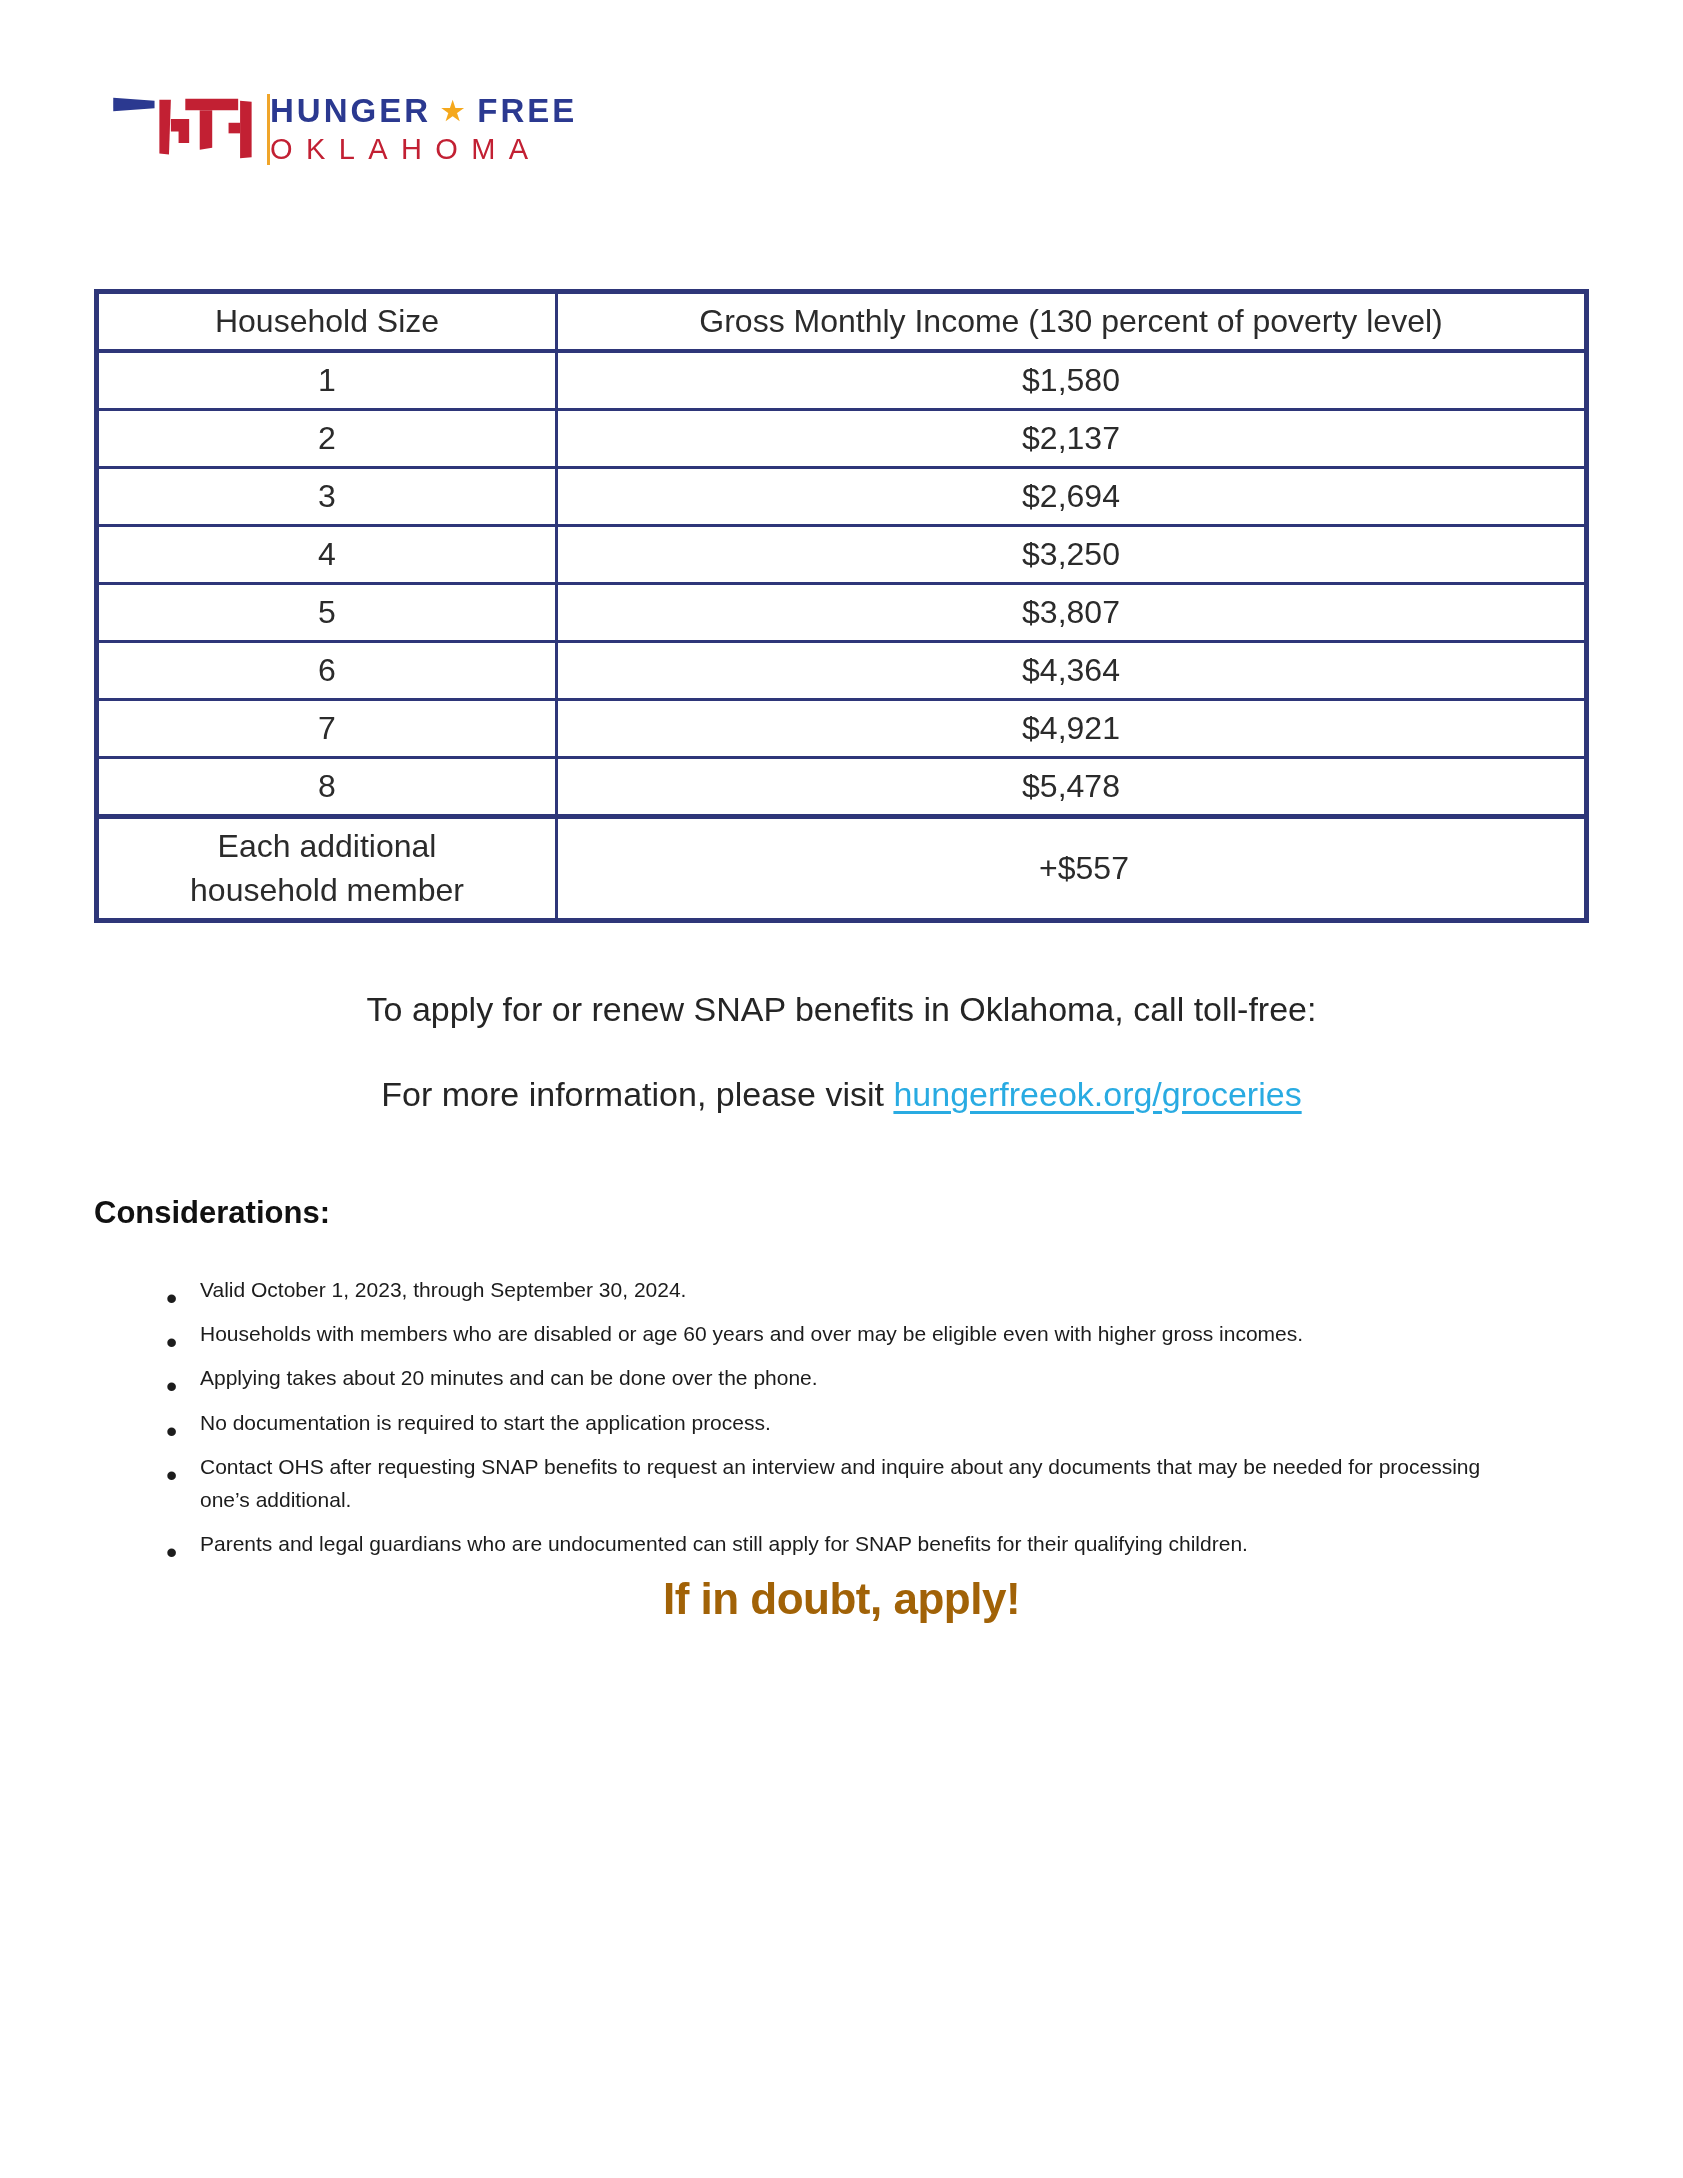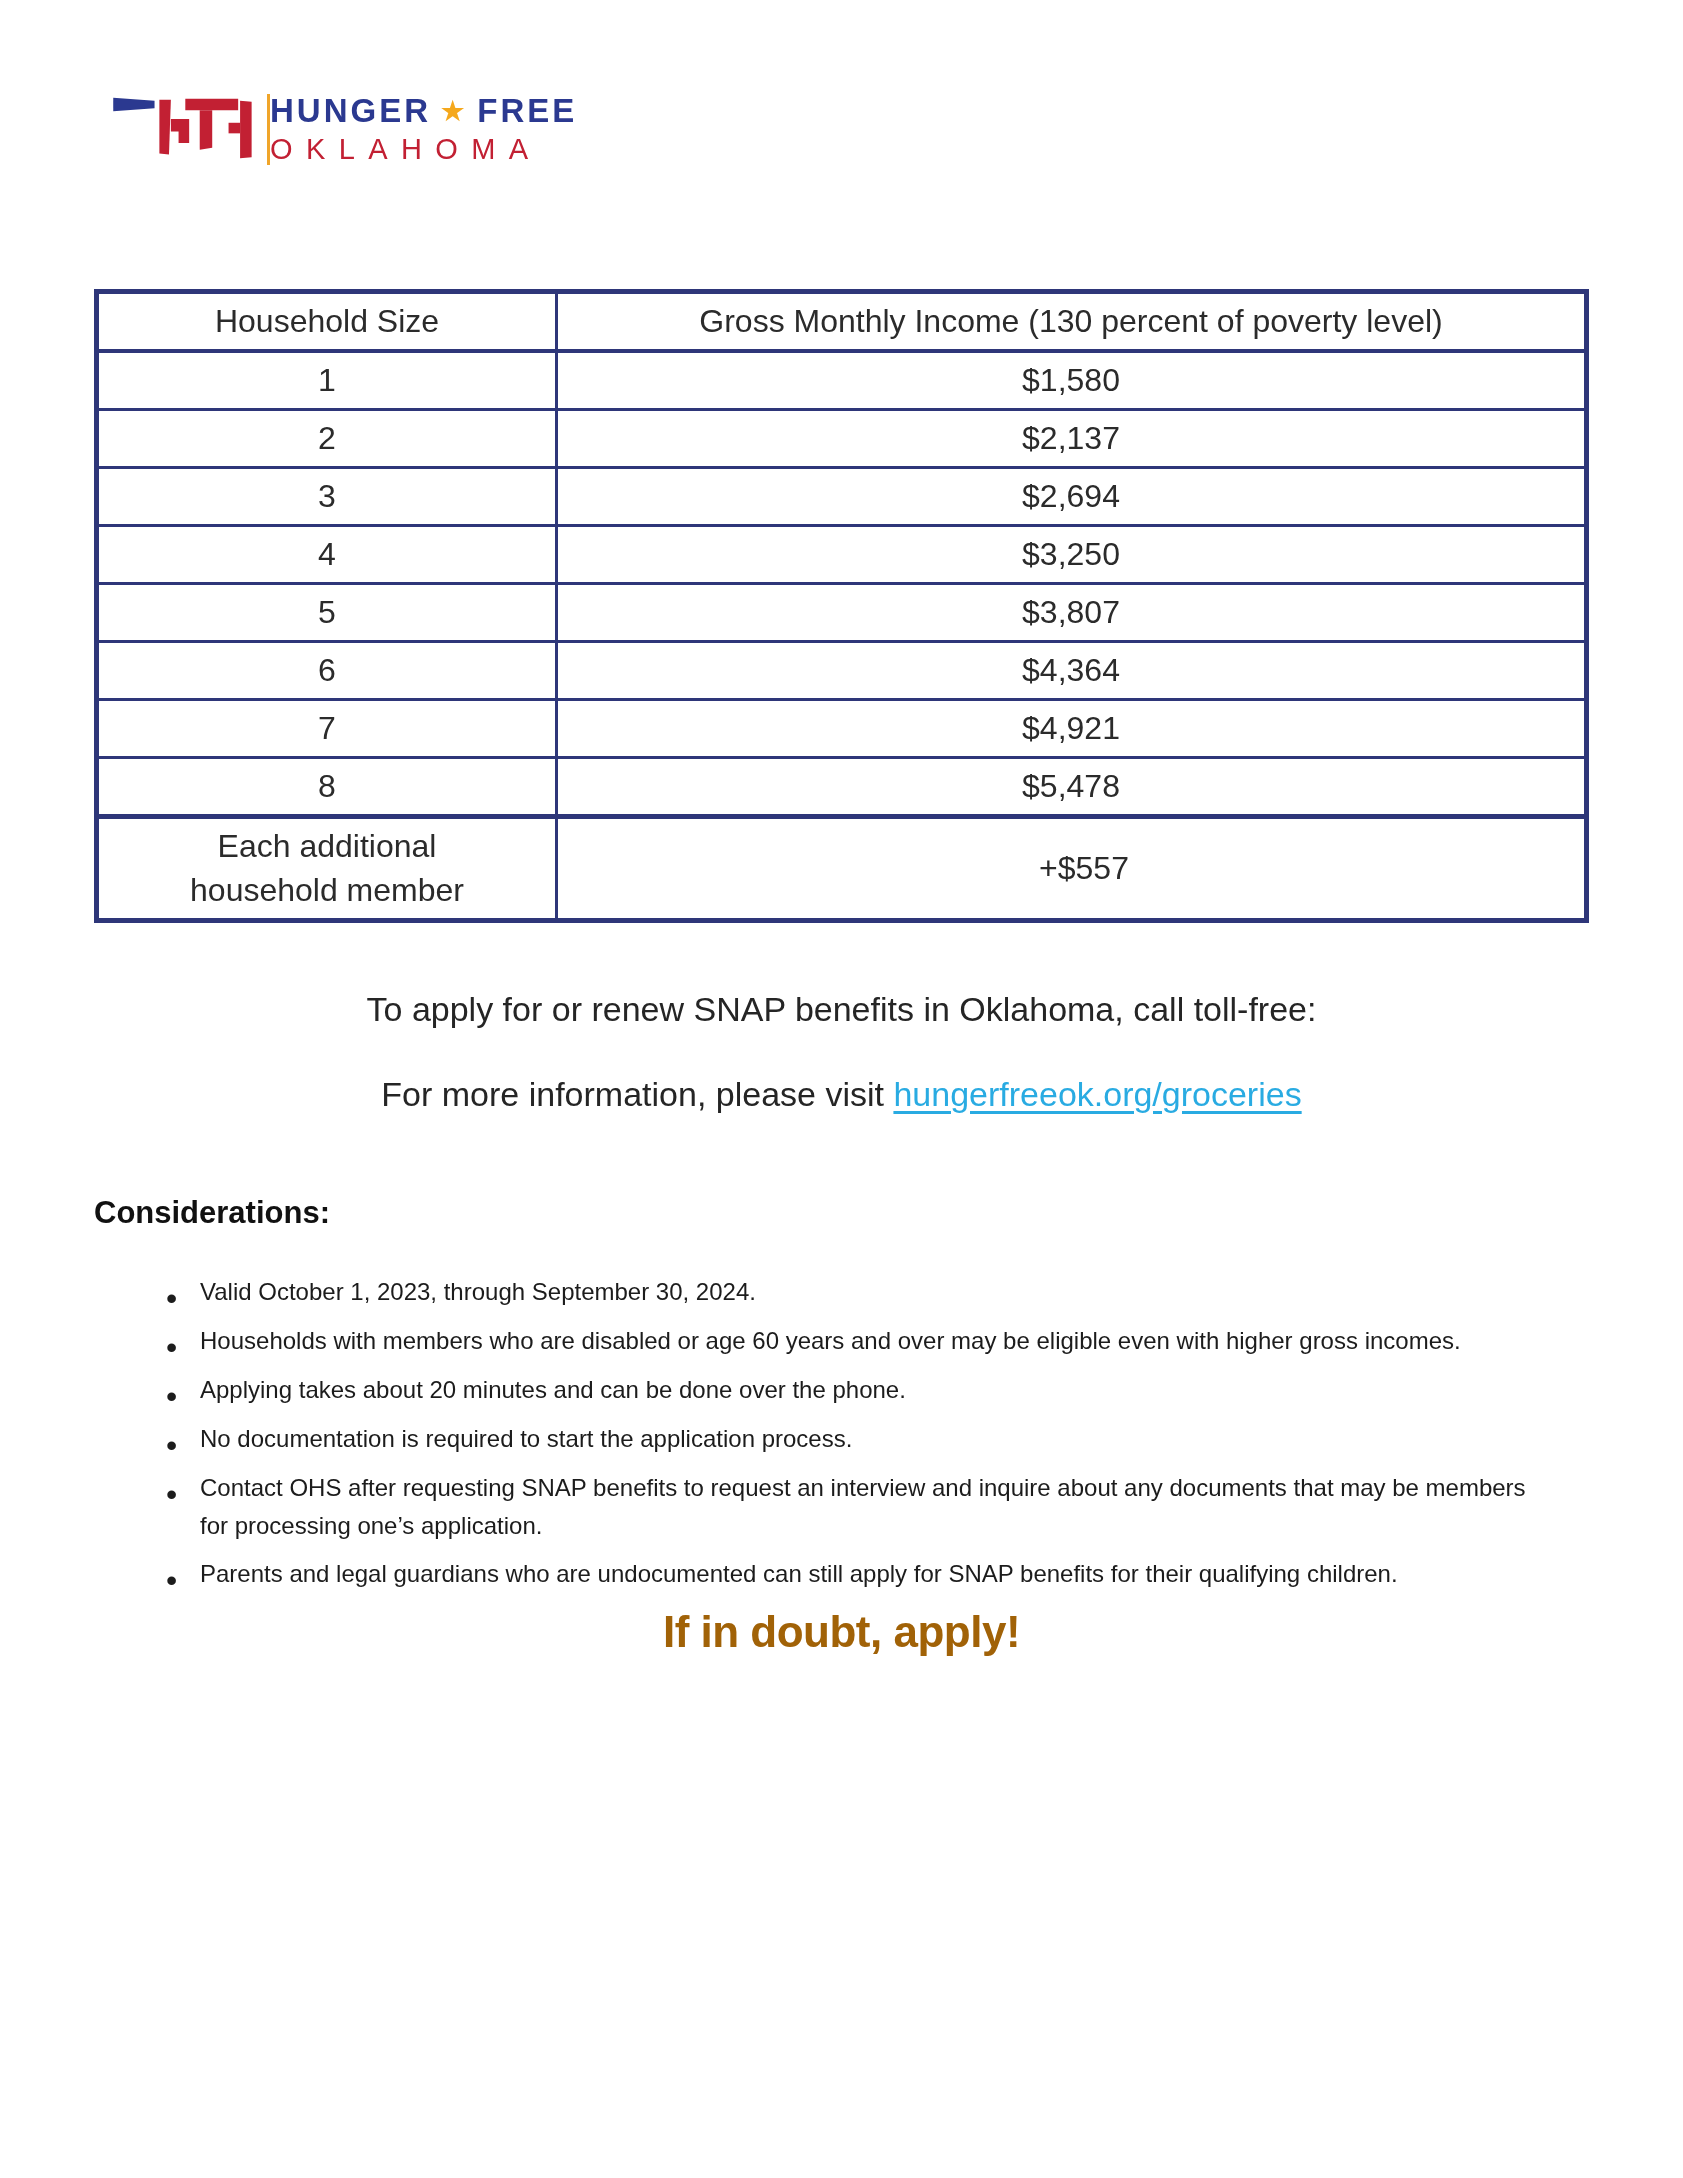--- a/index.html
+++ b/index.html
@@ -92,21 +92,21 @@
   }
   ul.considerations {
     margin-top: 42px;
     padding-left: 72px;
     max-width: 1440px;
     list-style: none;
   }
   ul.considerations li {
     position: relative;
     padding-left: 34px;
-    font-size: 24px;
+    font-size: 21px;
     line-height: 1.58;
     color: #1c1c1c;
     margin-bottom: 11px;
   }
   ul.considerations li::before {
     content: "\2022";
     position: absolute;
     left: 0; top: 0;
     font-size: 32px;
   }
@@ -207,20 +207,20 @@
 
   <p class="more-info"><span>For more information, please visit </span><a href="#">hungerfreeok.org/groceries</a></p>
 
   <h2 class="considerations-heading">Considerations:</h2>
 
   <ul class="considerations">
     <li>Valid October 1, 2023, through September 30, 2024.</li>
     <li>Households with members who are disabled or age 60 years and over may be eligible even with higher gross incomes.</li>
     <li>Applying takes about 20 minutes and can be done over the phone.</li>
     <li>No documentation is required to start the application process.</li>
-    <li>Contact OHS after requesting SNAP benefits to request an interview and inquire about any documents that may be members for processing one’s application.</li>
+    <li>Contact OHS after requesting SNAP benefits to request an interview and inquire about any documents that may be needed for processing one’s additional.</li>
     <li>Parents and legal guardians who are undocumented can still apply for SNAP benefits for their qualifying children.</li>
   </ul>
 
   <div class="closing">If in doubt, apply!</div>
 
 </div>
 
 
 </body></html>

